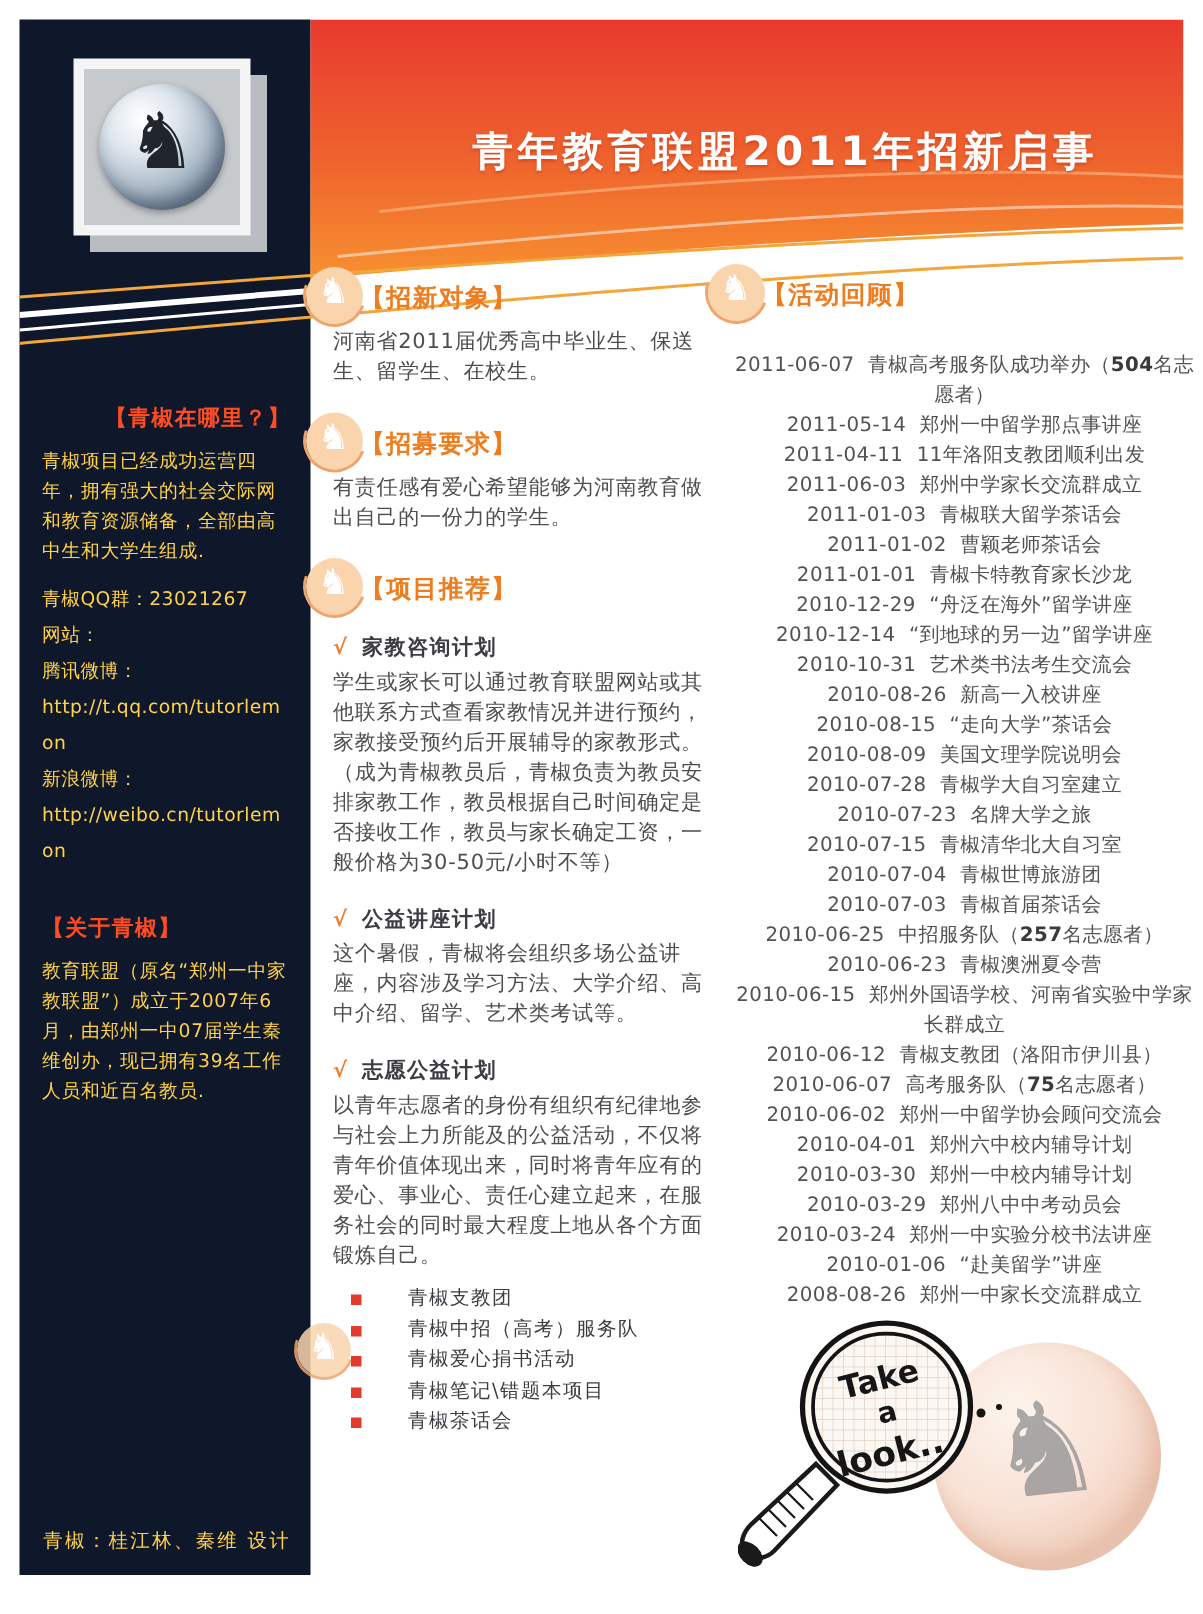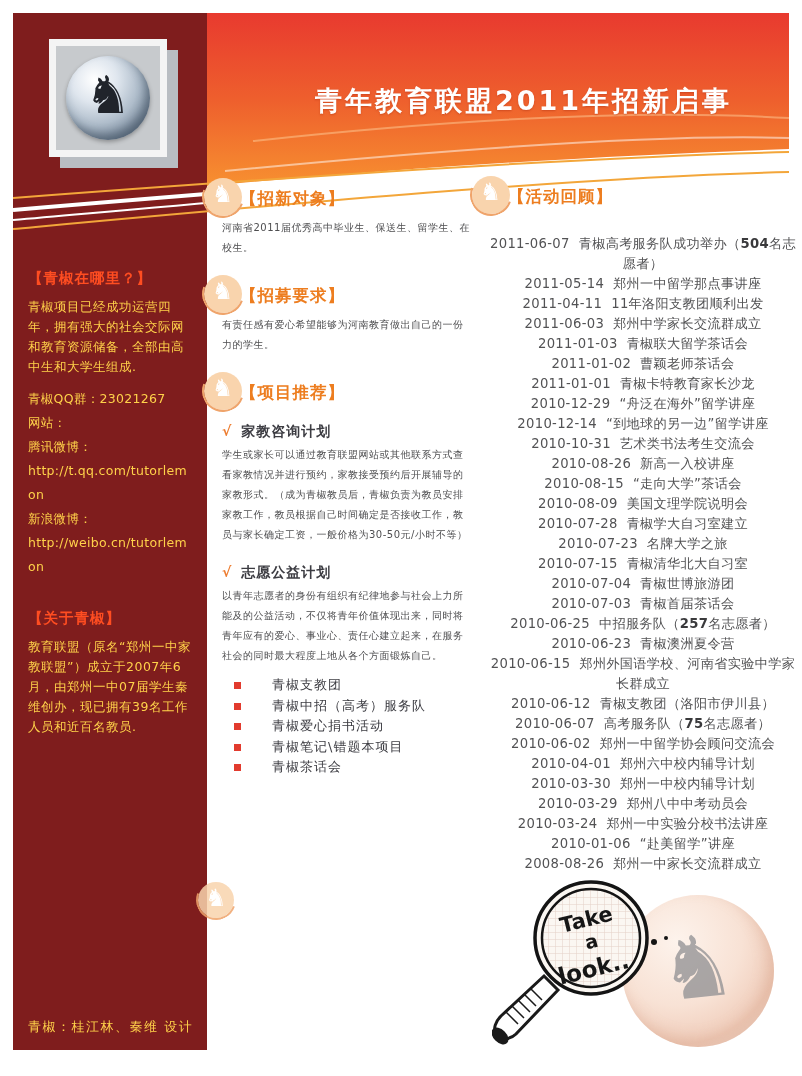--- a/index.html
+++ b/index.html
@@ -1,21 +1,21 @@
 <!DOCTYPE html>
 <html><head>
 <meta charset="utf-8">
 <style>
   html,body{margin:0;padding:0;background:#ffffff;}
   .page{position:relative;width:802px;height:1076px;background:#fff;overflow:hidden;
         font-family:"DejaVu Sans",sans-serif;}
 
   
-  .sidebar{position:absolute;left:13px;top:13px;width:194px;height:1037px;background:#7f1d1d;
-           z-index:1;box-sizing:border-box;padding:256px 13px 14px 15px;display:flex;flex-direction:column;}
+  .sidebar{position:absolute;left:13px;top:13px;width:194px;height:1037px;background:#0f172a;
+           z-index:1;box-sizing:border-box;padding:256px 13px 14px 15px;display:flex;flex-direction:column;align-items:flex-end;}
   .sb-h{color:#FF4D21;font-size:14.5px;font-weight:700;letter-spacing:1px;margin:0 0 9px;}
   .sb-p{color:#FFD24A;font-size:12.5px;line-height:20px;letter-spacing:.5px;margin:0 0 10px;}
   .sb-line{color:#FFD24A;font-size:12.5px;line-height:24px;word-break:break-all;letter-spacing:.3px;}
   .sb-about{margin-top:30px;}
   .sb-about .sb-p{margin-bottom:6px;}
   .sb-credit{margin-top:auto;color:#FFD24A;font-size:13px;letter-spacing:1.5px;}
 
   
   .logo-shadow{position:absolute;left:60px;top:50px;width:118px;height:118px;background:#b9bdc2;z-index:2;}
   .logo-frame{position:absolute;left:49px;top:39px;width:118px;height:118px;background:#f4f4f4;z-index:3;
@@ -41,21 +41,21 @@
   .horse-badge .bg{position:absolute;inset:0;border-radius:50%;background:#F9D4AD;}
   .horse-badge .ring{position:absolute;inset:-2px;border-radius:50%;border:2px solid transparent;
                      border-left-color:#EFA46B;border-bottom-color:#EFA46B;transform:rotate(-25deg);}
   .horse-badge .horse{position:absolute;left:0;right:0;top:4px;text-align:center;font-size:24px;
                       line-height:1;color:#ffffff;}
   .stray-badge{position:absolute;left:198px;top:882px;z-index:2;width:36px;height:36px;}
 
   
   .col-mid{position:absolute;left:222px;top:188px;width:250px;z-index:3;}
   .col-right{position:absolute;left:490px;top:186px;width:306px;z-index:3;}
-  .body-txt{font-size:10px;line-height:20px;color:#4E4E50;letter-spacing:.5px;margin:0;}
+  .body-txt{font-size:14px;line-height:20px;color:#4E4E50;letter-spacing:.5px;margin:0;}
   .blk{margin-top:27px;}
   .proj{margin-top:19px;}
   .proj-title{font-size:14px;font-weight:700;color:#3C3C42;letter-spacing:1px;margin:0 0 4px;}
   .proj-title .check{color:#ED7D31;font-weight:700;margin-right:9px;font-size:14px;}
   .bullets{margin:9px 0 0;padding:0;list-style:none;}
   .bullets li{position:relative;padding-left:50px;line-height:20.5px;font-size:13px;color:#3C3C42;letter-spacing:1px;}
   .bullets li::before{content:"";position:absolute;left:12px;top:7px;width:7px;height:7px;background:#E23B2E;}
 
   .events{margin-top:26px;text-align:center;}
   .event{font-size:13.2px;line-height:20px;color:#525254;letter-spacing:.3px;}
@@ -169,20 +169,26 @@
 
     <div>
 
         <div class="proj">
           <div class="proj-title">
             <span class="check">√</span><span>家教咨询计划</span>
           </div>
           <p class="body-txt">学生或家长可以通过教育联盟网站或其他联系方式查看家教情况并进行预约，家教接受预约后开展辅导的家教形式。（成为青椒教员后，青椒负责为教员安排家教工作，教员根据自己时间确定是否接收工作，教员与家长确定工资，一般价格为30-50元/小时不等）</p>
         </div>
 
+        <div class="proj">
+          <div class="proj-title">
+            <span class="check">√</span><span>公益讲座计划</span>
+          </div>
+          <p class="body-txt">这个暑假，青椒将会组织多场公益讲座，内容涉及学习方法、大学介绍、高中介绍、留学、艺术类考试等。</p>
+        </div>
 
 
         <div class="proj">
           <div class="proj-title">
             <span class="check">√</span><span>志愿公益计划</span>
           </div>
           <p class="body-txt">以青年志愿者的身份有组织有纪律地参与社会上力所能及的公益活动，不仅将青年价值体现出来，同时将青年应有的爱心、事业心、责任心建立起来，在服务社会的同时最大程度上地从各个方面锻炼自己。</p>
         </div>
       </div>
 

